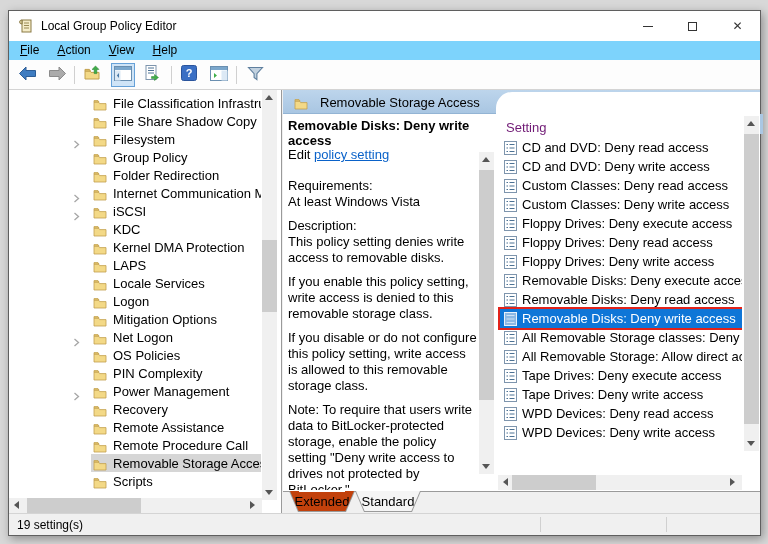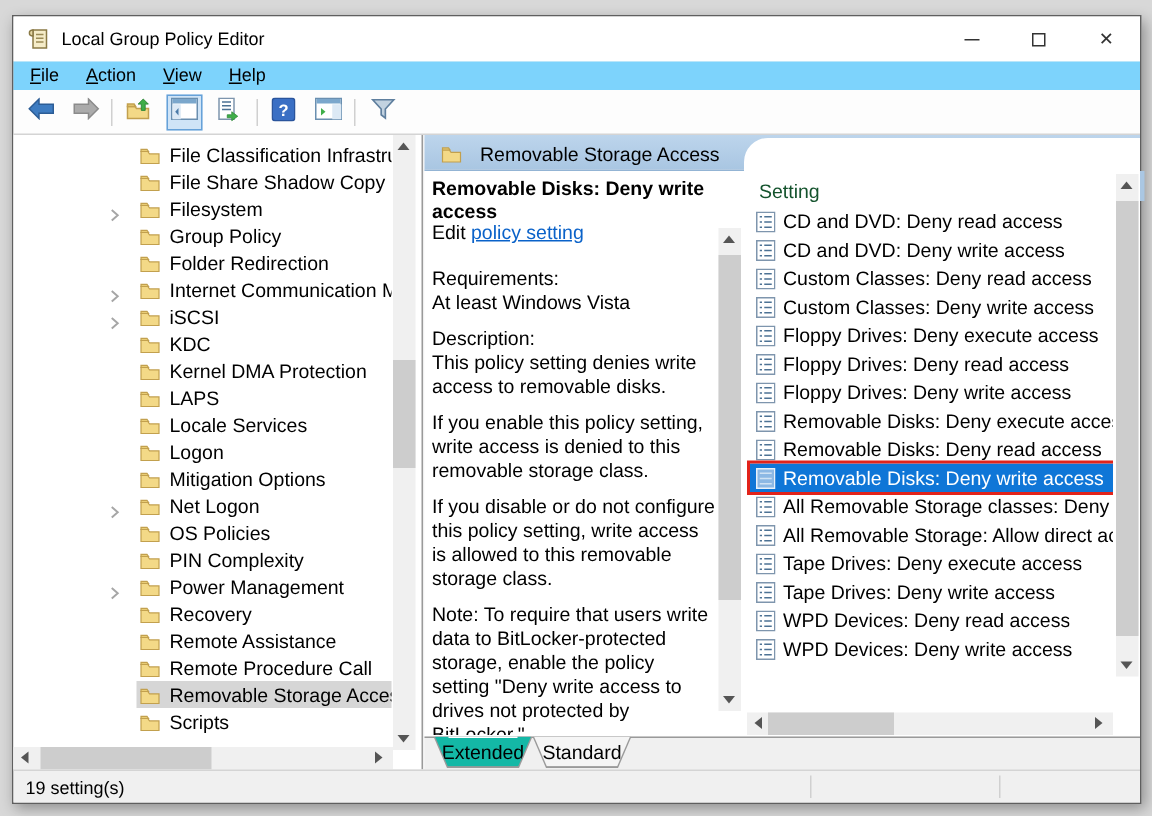--- a/index.html
+++ b/index.html
@@ -65,38 +65,38 @@
 
   .desc-area { position:absolute; left:0; top:24px; width:213px; bottom:22px; background:#ffffff; }
   .policy-title { position:absolute; left:5px; top:4px; width:196px; font-size:13px; font-weight:bold; color:#000; }
   .edit-line { position:absolute; left:5px; top:33px; font-size:13px; color:#000;text-align:center; }
   .edit-link { color:#0a62c9; text-decoration:underline; }
   .desc-body { position:absolute; left:5px; top:64px; width:189px; bottom:1px; overflow:hidden; }
   .desc-body p { font-size:13px; line-height:16px; color:#000; margin:0 0 8px 0; white-space:pre-line; }
   .desc-vsb { left:196px; top:38px; width:15px; height:322px; }
 
   .list-panel { position:absolute; left:213px; top:2px; right:0; bottom:22px; background:#ffffff; border-top-left-radius:16px; }
-  .col-header { position:absolute; left:10px; top:28px; font-size:13px; color:#14532d; }
+  .col-header { position:absolute; left:10px; top:28px; font-size:13px; color:#701a75; }
   .list-rows { position:absolute; left:2px; top:46px; right:18px; height:325px; overflow:hidden; }
   .list-row { position:relative; height:19px; display:flex; align-items:center; padding-left:6px; white-space:nowrap; }
   .list-icon { width:13px; height:14px; margin-right:5px; flex:none; }
   .list-label { font-size:13px; color:#000; overflow:hidden; }
   .list-row.selected { background:#0f76d7; }
   .list-row.selected .list-label { color:#ffffff; }
   .hl-box { position:absolute; left:0px; top:-2px; right:-2px; bottom:-2px; border:2px solid #e2231a; pointer-events:none; }
   .list-vsb { right:1px; top:24px; width:15px; height:335px; }
   .list-hsb { left:2px; bottom:1px; height:15px; right:18px; }
 
   
   .tabs-strip { position:absolute; left:0; bottom:0; right:0; height:22px; background:#f0f0f0; border-top:1px solid #9a9a9a; }
   .tab { position:absolute; top:-1px; height:21px; }
   .tab-outer { position:absolute; inset:0; background:#9a9a9a; clip-path:polygon(0 0,100% 0,calc(100% - 9px) 100%,9px 100%); }
   .tab-inner { position:absolute; inset:0 1px 1px 1px; background:#f5f5f5; clip-path:polygon(0 0,100% 0,calc(100% - 8.6px) 100%,8.6px 100%);
                display:flex; align-items:center; justify-content:center; font-size:13px; color:#000; }
-  .tab.active .tab-inner { background:#14b8a6; }
+  .tab.active .tab-inner { background:#c2410c; }
   .tab.active::after { content:""; position:absolute; left:10px; right:10px; top:0; height:1px; background:#ffffff; }
 
   
   .statusbar { position:absolute; left:0; bottom:0; right:0; height:22px; background:#f0f0f0; border-top:1px solid #d4d4d4; }
   .status-text { position:absolute; left:8px; top:4px; font-size:12px; color:#000; }
   .status-sep { position:absolute; top:3px; bottom:3px; width:1px; background:#d0d0d0; }
 </style>
 </head>
 <body>
 

